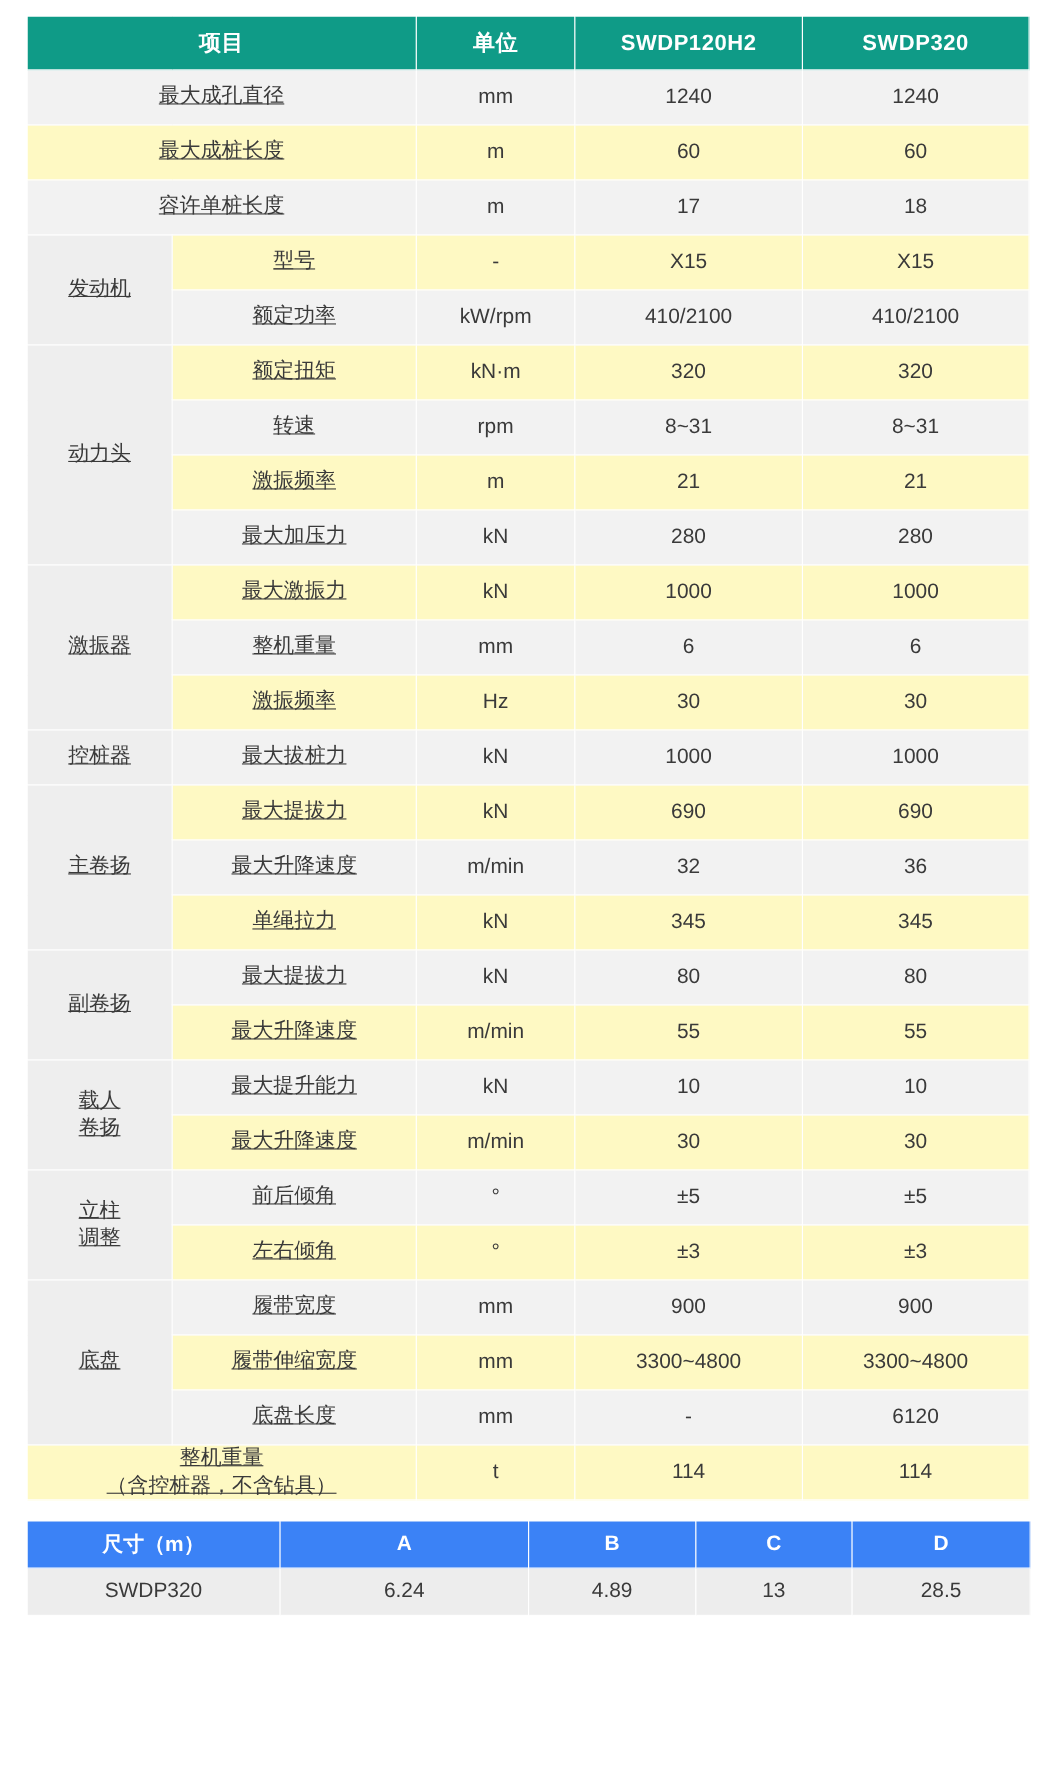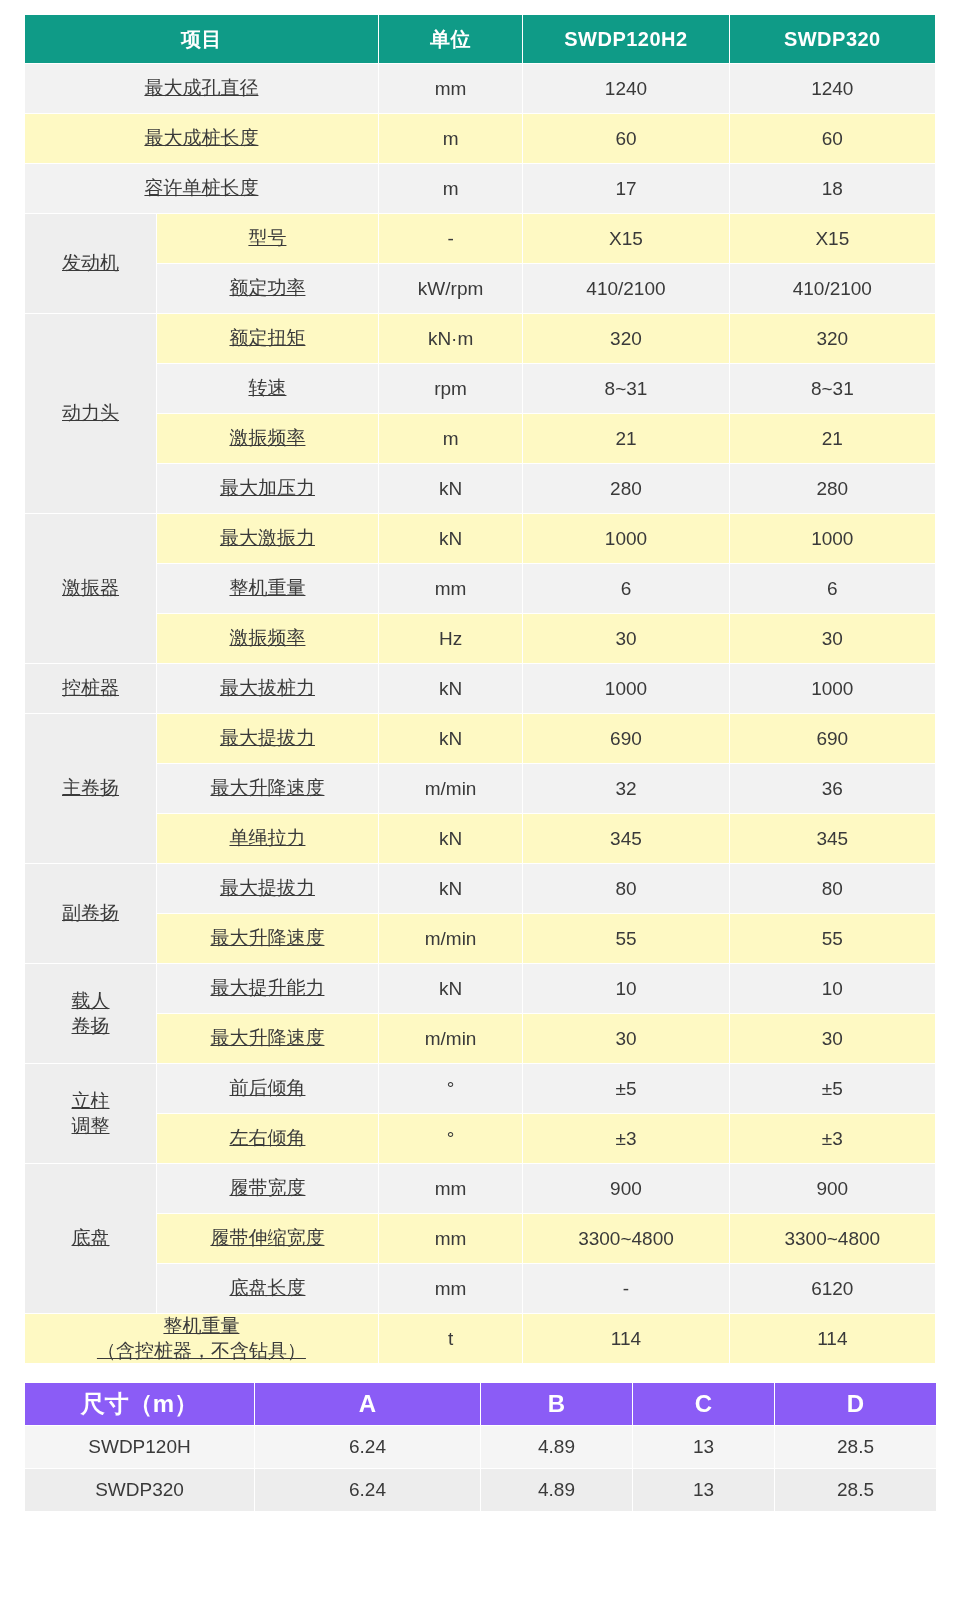--- a/index.html
+++ b/index.html
@@ -72,24 +72,24 @@
   
   .dim-wrap {
     margin-top: 18px;
   }
   table.dim {
     border-collapse: collapse;
     width: 912px;
     table-layout: fixed;
   }
   table.dim th {
-    background: #8b5cf6;
+    background: #3b82f6;
     color: #ffffff;
     font-weight: bold;
-    font-size: 24px;
+    font-size: 19px;
     height: 40px;
     border: 1px solid #ffffff;
     text-align: center;
     vertical-align: middle;
   }
   table.dim td {
     background: #f5f5f5;
     border: 1px solid #ffffff;
     font-size: 19px;
     height: 40px;
@@ -376,27 +376,20 @@
       <thead>
         <tr>
           <th>尺寸（m）</th>
           <th>A</th>
           <th>B</th>
           <th>C</th>
           <th>D</th>
         </tr>
       </thead>
       <tbody id="dim-body">
-          <tr>
-            <td>SWDP120H</td>
-            <td>6.24</td>
-            <td>4.89</td>
-            <td>13</td>
-            <td>28.5</td>
-          </tr>
           <tr class="alt">
             <td>SWDP320</td>
             <td>6.24</td>
             <td>4.89</td>
             <td>13</td>
             <td>28.5</td>
           </tr>
         </tbody>
     </table>
   </div>

